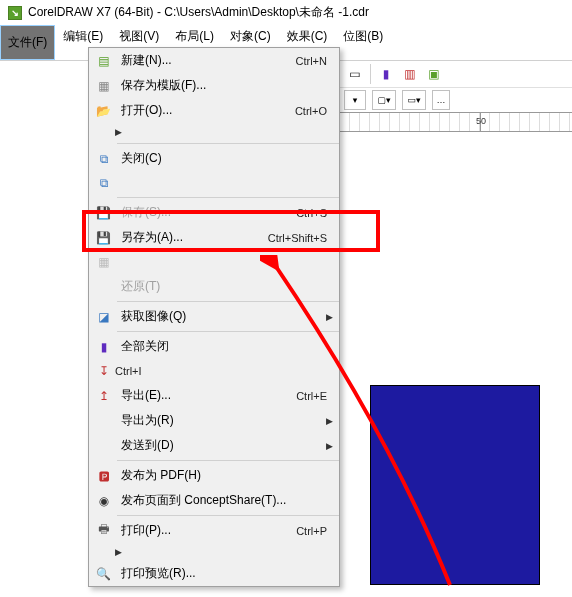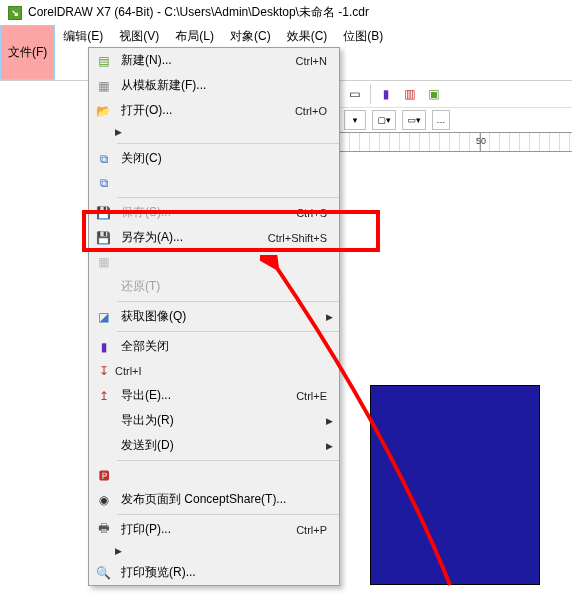--- a/index.html
+++ b/index.html
@@ -3,21 +3,21 @@
 <meta charset="utf-8">
 <style>
 * { margin: 0; padding: 0; box-sizing: border-box; font-family: "Microsoft YaHei", "SimSun", Arial, sans-serif; }
 body { background: #fff; width: 572px; height: 597px; overflow: hidden; position: relative; }
 
 .titlebar { display: flex; align-items: center; padding: 4px 8px; font-size: 12px; color: #000; gap: 6px; }
 .titlebar .app-icon { width: 14px; height: 14px; background: #5aa02c; border: 1px solid #4a8022; display: flex; align-items: center; justify-content: center; color: white; font-size: 9px; font-weight: bold; }
 
 .menubar { display: flex; font-size: 12px; border-bottom: 1px solid #d0d0d0; }
 .menubar .menu-item { padding: 3px 8px; cursor: pointer; }
-.menubar .menu-item.active { background: #fca5a5; border: 1px solid #99d1ff; padding: 18px 7px; }
+.menubar .menu-item.active { background: #737373; border: 1px solid #99d1ff; padding: 8px 7px; }
 
 .toolbar { display: flex; align-items: center; padding: 2px 4px; gap: 2px; border-bottom: 1px solid #e0e0e0; margin-left: 340px; }
 .toolbar .tb-btn { width: 22px; height: 22px; display: flex; align-items: center; justify-content: center; font-size: 13px; }
 .toolbar .tb-sep { width: 1px; height: 20px; background: #d0d0d0; margin: 0 2px; }
 
 .toolbar2 { display: flex; align-items: center; padding: 2px 4px; gap: 6px; margin-left: 340px; font-size: 11px; }
 .toolbar2 .dd { width: 22px; height: 20px; border: 1px solid #c0c0c0; display: flex; align-items: center; justify-content: center; font-size: 9px; background: #fff; }
 
 .ruler { height: 20px; border-top: 1px solid #999; border-bottom: 1px solid #999; margin-left: 340px; position: relative; font-size: 9px; color: #333; background: #fff; }
 .ruler .tick-label { position: absolute; top: 3px; }
@@ -121,21 +121,21 @@
         <span class="ic" style="color:#5aa02c">▤</span>
       </span>
     <span class="label-col">新建(N)...</span>
     <span class="shortcut">Ctrl+N</span>
   </div>
 
   <div class="item">
     <span class="icon-col">
         <span class="ic" style="color:#888">▦</span>
       </span>
-    <span class="label-col">从模板新建(F)...</span>
+    <span class="label-col">保存为模版(F)...</span>
   </div>
 
   <div class="item">
     <span class="icon-col">
         <span class="ic" style="color:#caa23a">📂</span>
       </span>
     <span class="label-col">打开(O)...</span>
     <span class="shortcut">Ctrl+O</span>
   </div>
 
@@ -233,20 +233,21 @@
     <span class="label-col">发送到(D)</span>
     <span class="arrow">▶</span>
   </div>
 
   <div class="sep"></div>
 
   <div class="item">
     <span class="icon-col">
         <span class="ic" style="color:#c03030">🅿</span>
       </span>
+    <span class="label-col">发布为 PDF(H)</span>
   </div>
 
   <div class="item">
     <span class="icon-col">
         <span class="ic" style="color:#333">◉</span>
       </span>
     <span class="label-col">发布页面到 ConceptShare(T)...</span>
   </div>
 
   <div class="sep"></div>

